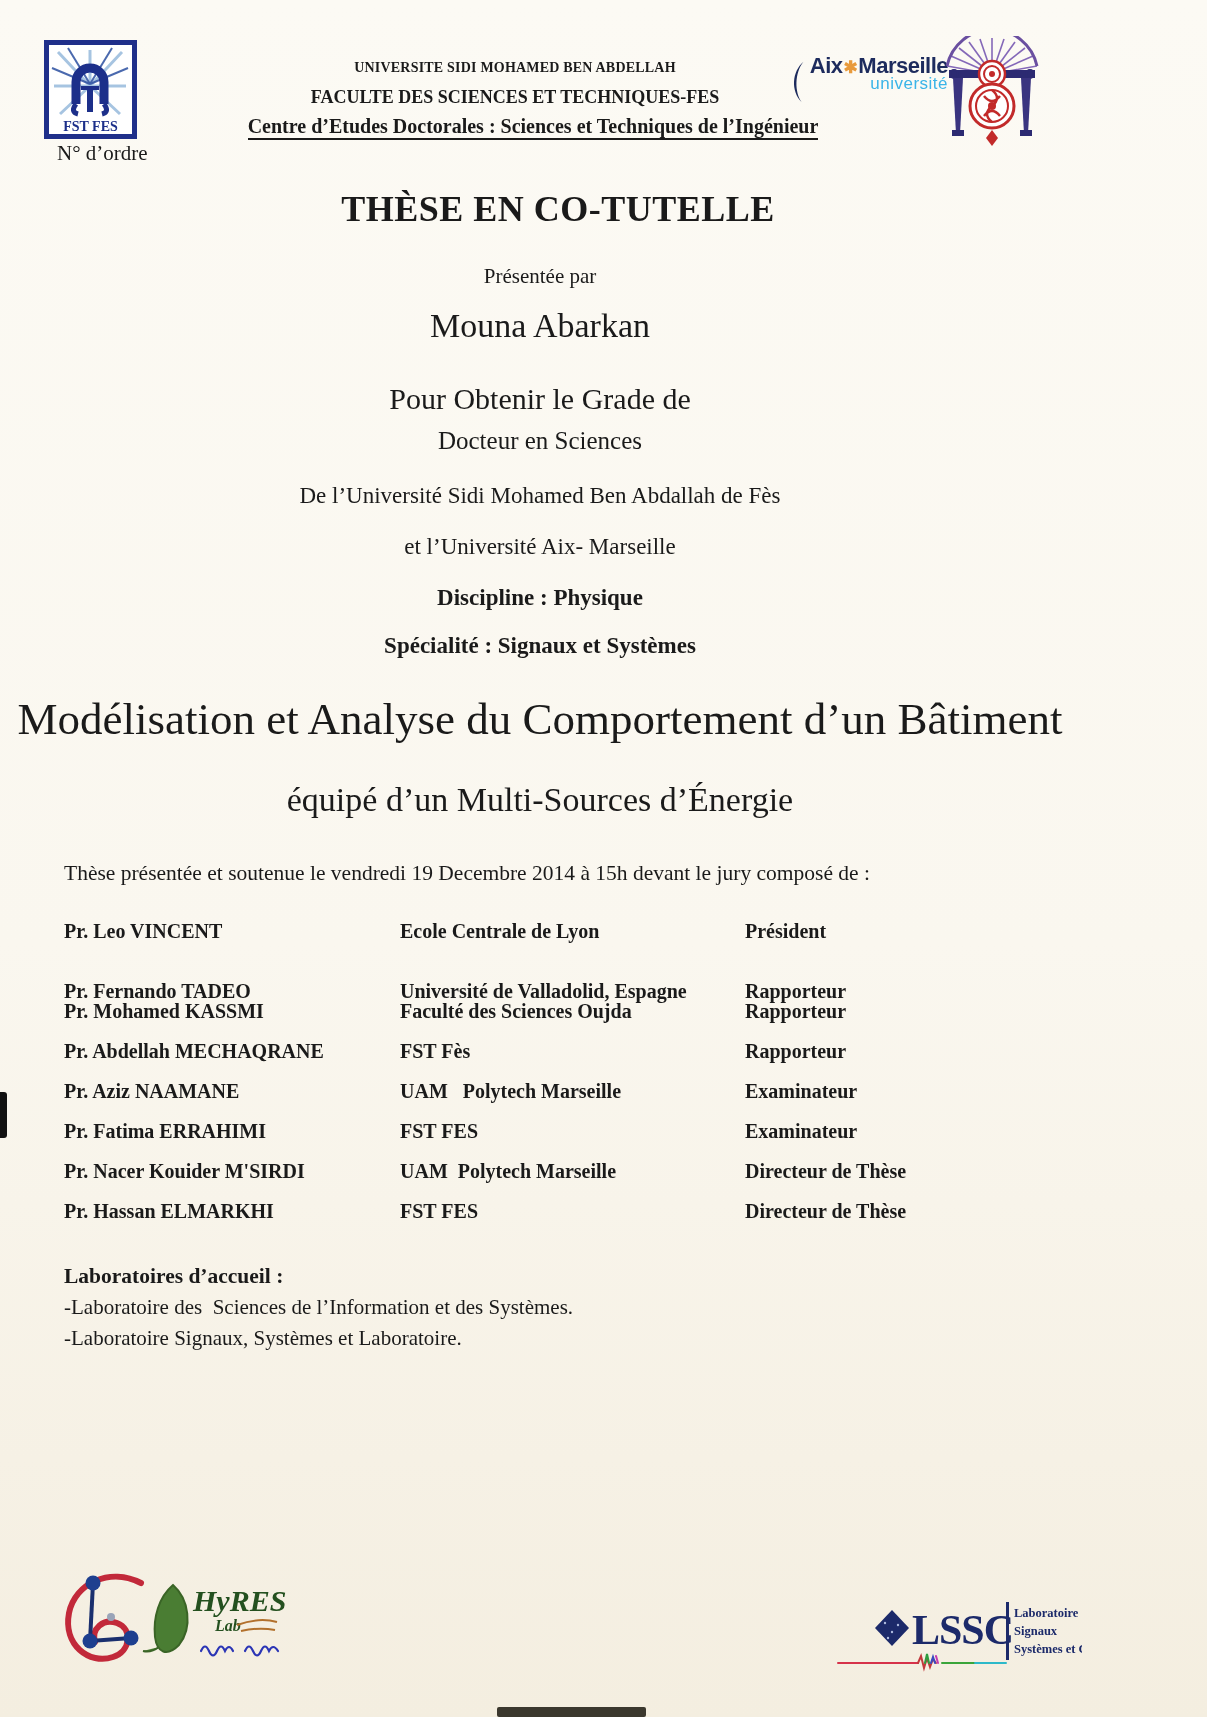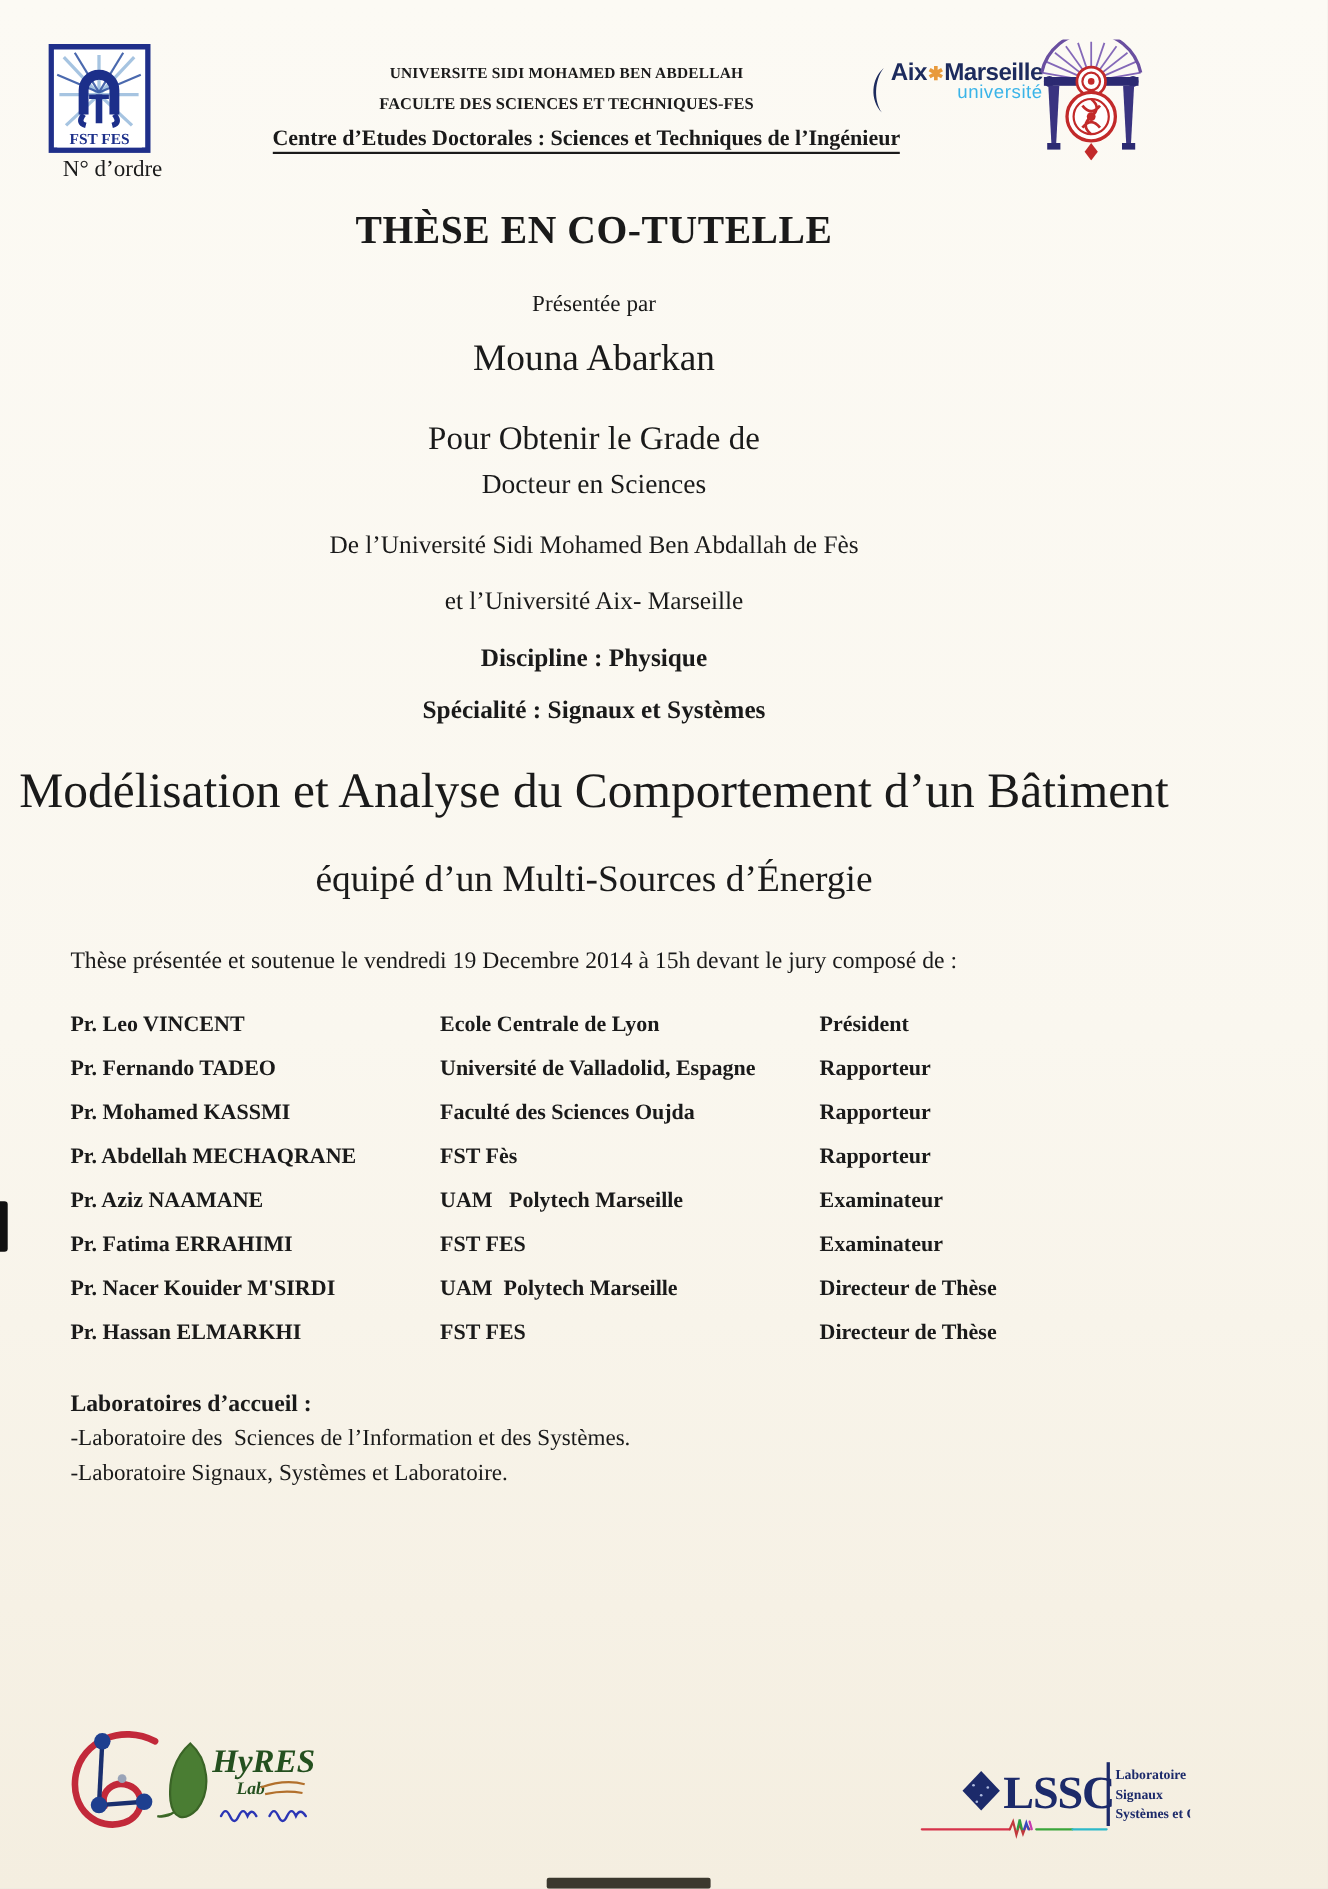--- a/index.html
+++ b/index.html
@@ -9,33 +9,33 @@
     width:1207px;height:1717px;
     margin:0 auto;
     background:linear-gradient(180deg,#fcfaf4 0%,#faf7ef 55%,#f4eee0 100%);
     overflow:hidden;
     color:#1a1a1a;
   }
   .abs{position:absolute;}
   
   .hdr-line{left:0;width:1030px;text-align:center;font-weight:bold;}
   .hdr-line1{top:60px;left:205px;width:620px;font-size:14px;letter-spacing:.2px;}
-  .hdr-line2{top:87px;left:205px;width:620px;font-size:15px;}
+  .hdr-line2{top:87px;left:205px;width:620px;font-size:18px;}
   .hdr-line3{top:115px;left:168px;width:730px;font-size:20px;}
   .hdr-line3 span{border-bottom:2.5px solid #1a1a1a;padding-bottom:1px;}
   .order-label{top:141px;left:57px;font-size:21px;}
   
   .amu{top:55px;left:788px;width:160px;height:58px;display:flex;align-items:flex-start;}
   .amu-text{margin-left:4px;font-family:"Liberation Sans",sans-serif;line-height:1;}
   .amu-l1{font-size:22px;font-weight:bold;color:#1d2b5d;letter-spacing:-0.5px;}
   .amu-star{color:#e89a3c;font-size:17px;padding:0 1px;}
   .amu-l2{font-size:17px;color:#3ab4e8;text-align:right;margin-top:-2px;letter-spacing:.5px;}
   
   .cc{left:0;width:1080px;text-align:center;}
-  .t-type{top:188px;font-size:36px;font-weight:bold;letter-spacing:.5px;}
+  .t-type{top:188px;font-size:36px;font-weight:bold;letter-spacing:.5px;padding-left:18px;}
   .t-presby{top:264px;font-size:21px;}
   .t-author{top:307px;font-size:34px;font-weight:normal;}
   .t-degintro{top:382px;font-size:30px;}
   .t-degree{top:427px;font-size:25px;font-weight:normal;}
   .t-univa{top:483px;font-size:23px;}
   .t-univb{top:534px;font-size:23px;}
   .t-disc{top:585px;font-size:23px;font-weight:bold;}
   .t-spec{top:633px;font-size:23px;font-weight:bold;}
   .t-title1{top:693px;font-size:45px;}
   .t-title2{top:781px;font-size:34px;}
@@ -145,21 +145,21 @@
   <div class="abs cc t-title1">Modélisation et Analyse du Comportement d’un Bâtiment</div>
   <div class="abs cc t-title2">équipé d’un Multi-Sources d’Énergie</div>
 
   <div class="abs defense-intro">Thèse présentée et soutenue le vendredi 19 Decembre 2014 à 15h devant le jury composé de :</div>
 
   <div class="abs jury-row" style="top:920px">
     <span class="j-name">Pr. Leo VINCENT</span>
     <span class="j-aff">Ecole Centrale de Lyon</span>
     <span class="j-role">Président</span>
   </div>
-  <div class="abs jury-row" style="top:960px">
+  <div class="abs jury-row" style="top:980px">
     <span class="j-name">Pr. Fernando TADEO</span>
     <span class="j-aff">Université de Valladolid, Espagne</span>
     <span class="j-role">Rapporteur</span>
   </div>
   <div class="abs jury-row" style="top:1000px">
     <span class="j-name">Pr. Mohamed KASSMI</span>
     <span class="j-aff">Faculté des Sciences Oujda</span>
     <span class="j-role">Rapporteur</span>
   </div>
   <div class="abs jury-row" style="top:1040px">

